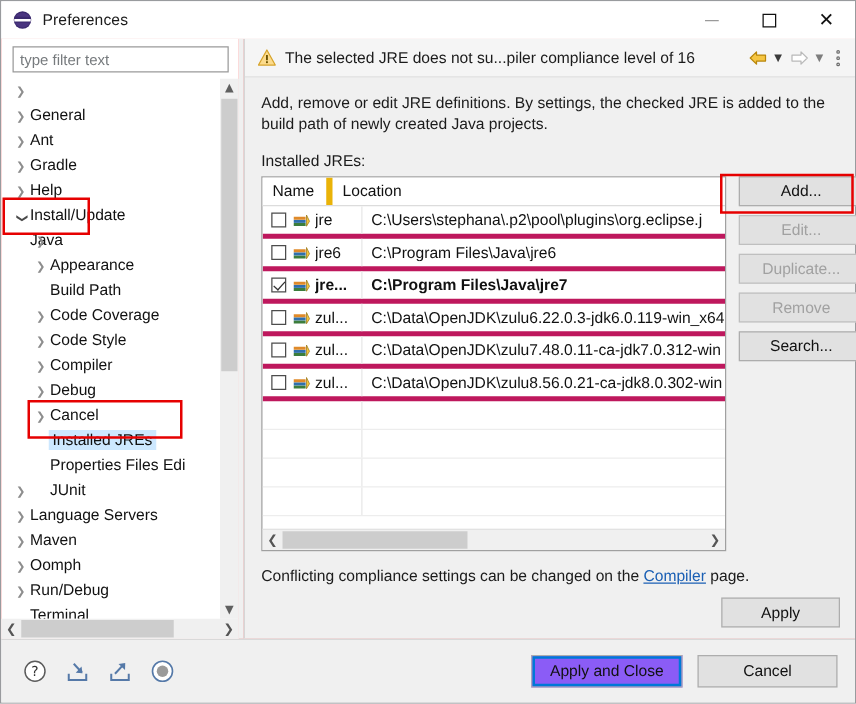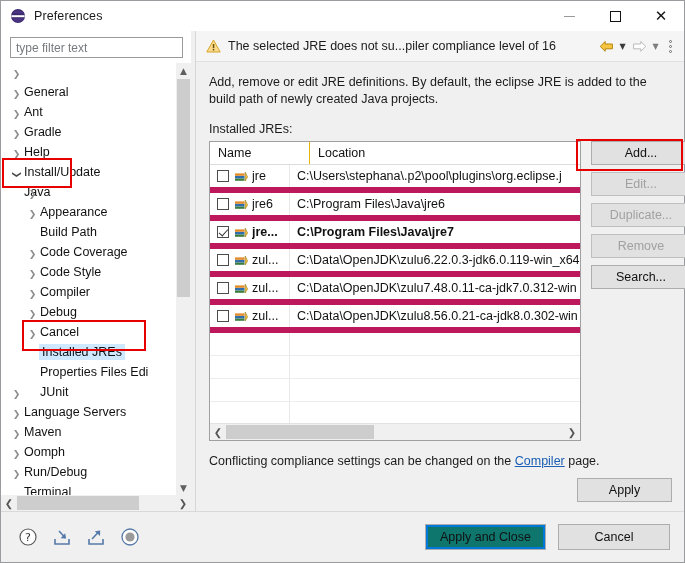--- a/index.html
+++ b/index.html
@@ -300,27 +300,27 @@
     border-bottom: 1px solid #dcdcdc;
   }
   .th {
     font-size: 12.5px;
     color: #111;
     display: flex;
     align-items: center;
     padding-left: 8px;
     box-sizing: border-box;
   }
-  .th.name { width: 100px; border-right: 1px solid #eab308; flex: none; }
+  .th.name { width: 56px; border-right: 5px solid #eab308; flex: none; }
   .th.loc { flex: 1; }
   .tbody { flex: 1; min-height: 0; overflow: hidden; }
   .trow {
     display: flex;
     height: 22px;
-    border-bottom: 6px solid #be185d;
+    border-bottom: 4px solid #be185d;
     align-items: center;
   }
   .td-name {
     width: 80px; flex: none;
     border-right: 1px solid #e8e8e8;
     height: 22px;
     display: flex; align-items: center;
     box-sizing: border-box;
     padding-left: 7px;
     overflow: hidden;
@@ -426,21 +426,21 @@
     border-top: 1px solid #d9d9d9;
     display: flex;
     align-items: center;
     padding: 0 14px 0 16px;
   }
   .foot-icons { display: flex; align-items: center; gap: 12px; }
   .foot-icon { width: 22px; height: 22px; display: block; }
   .foot-btns { margin-left: auto; display: flex; gap: 12px; }
   .btn-ac {
     height: 26px; padding: 0 14px;
-    background: #0f766e;
+    background: #8b5cf6;
     border: 1px solid #adadad;
     outline: 2px solid #0078d7;
     outline-offset: -3px;
     font-family: "Liberation Sans", sans-serif;
     font-size: 12.5px; color: #111;
     display: flex; align-items: center; justify-content: center;
     box-sizing: border-box;
   }
   .btn-cancel {
     width: 112px; height: 26px;
@@ -623,21 +623,21 @@
           <div class="nav-caret" style="color:#7d7d7d;">▼</div>
           <div class="dots-btn">
               <i></i>
               <i></i>
               <i></i>
             </div>
         </div>
       </div>
 
       <div class="content">
-        <div class="desc">Add, remove or edit JRE definitions. By default, the eclipse JRE is added to the build path of newly created Java projects.</div>
+        <div class="desc">Add, remove or edit JRE definitions. By settings, the checked JRE is added to the build path of newly created Java projects.</div>
         <div class="list-label">Installed JREs:</div>
 
         <div class="table-row-area">
           <div class="table-box">
             <div class="thead">
               <div class="th name">Name</div>
               <div class="th loc">Location</div>
             </div>
             <div class="tbody" id="tbody">
                 <div class="trow">

